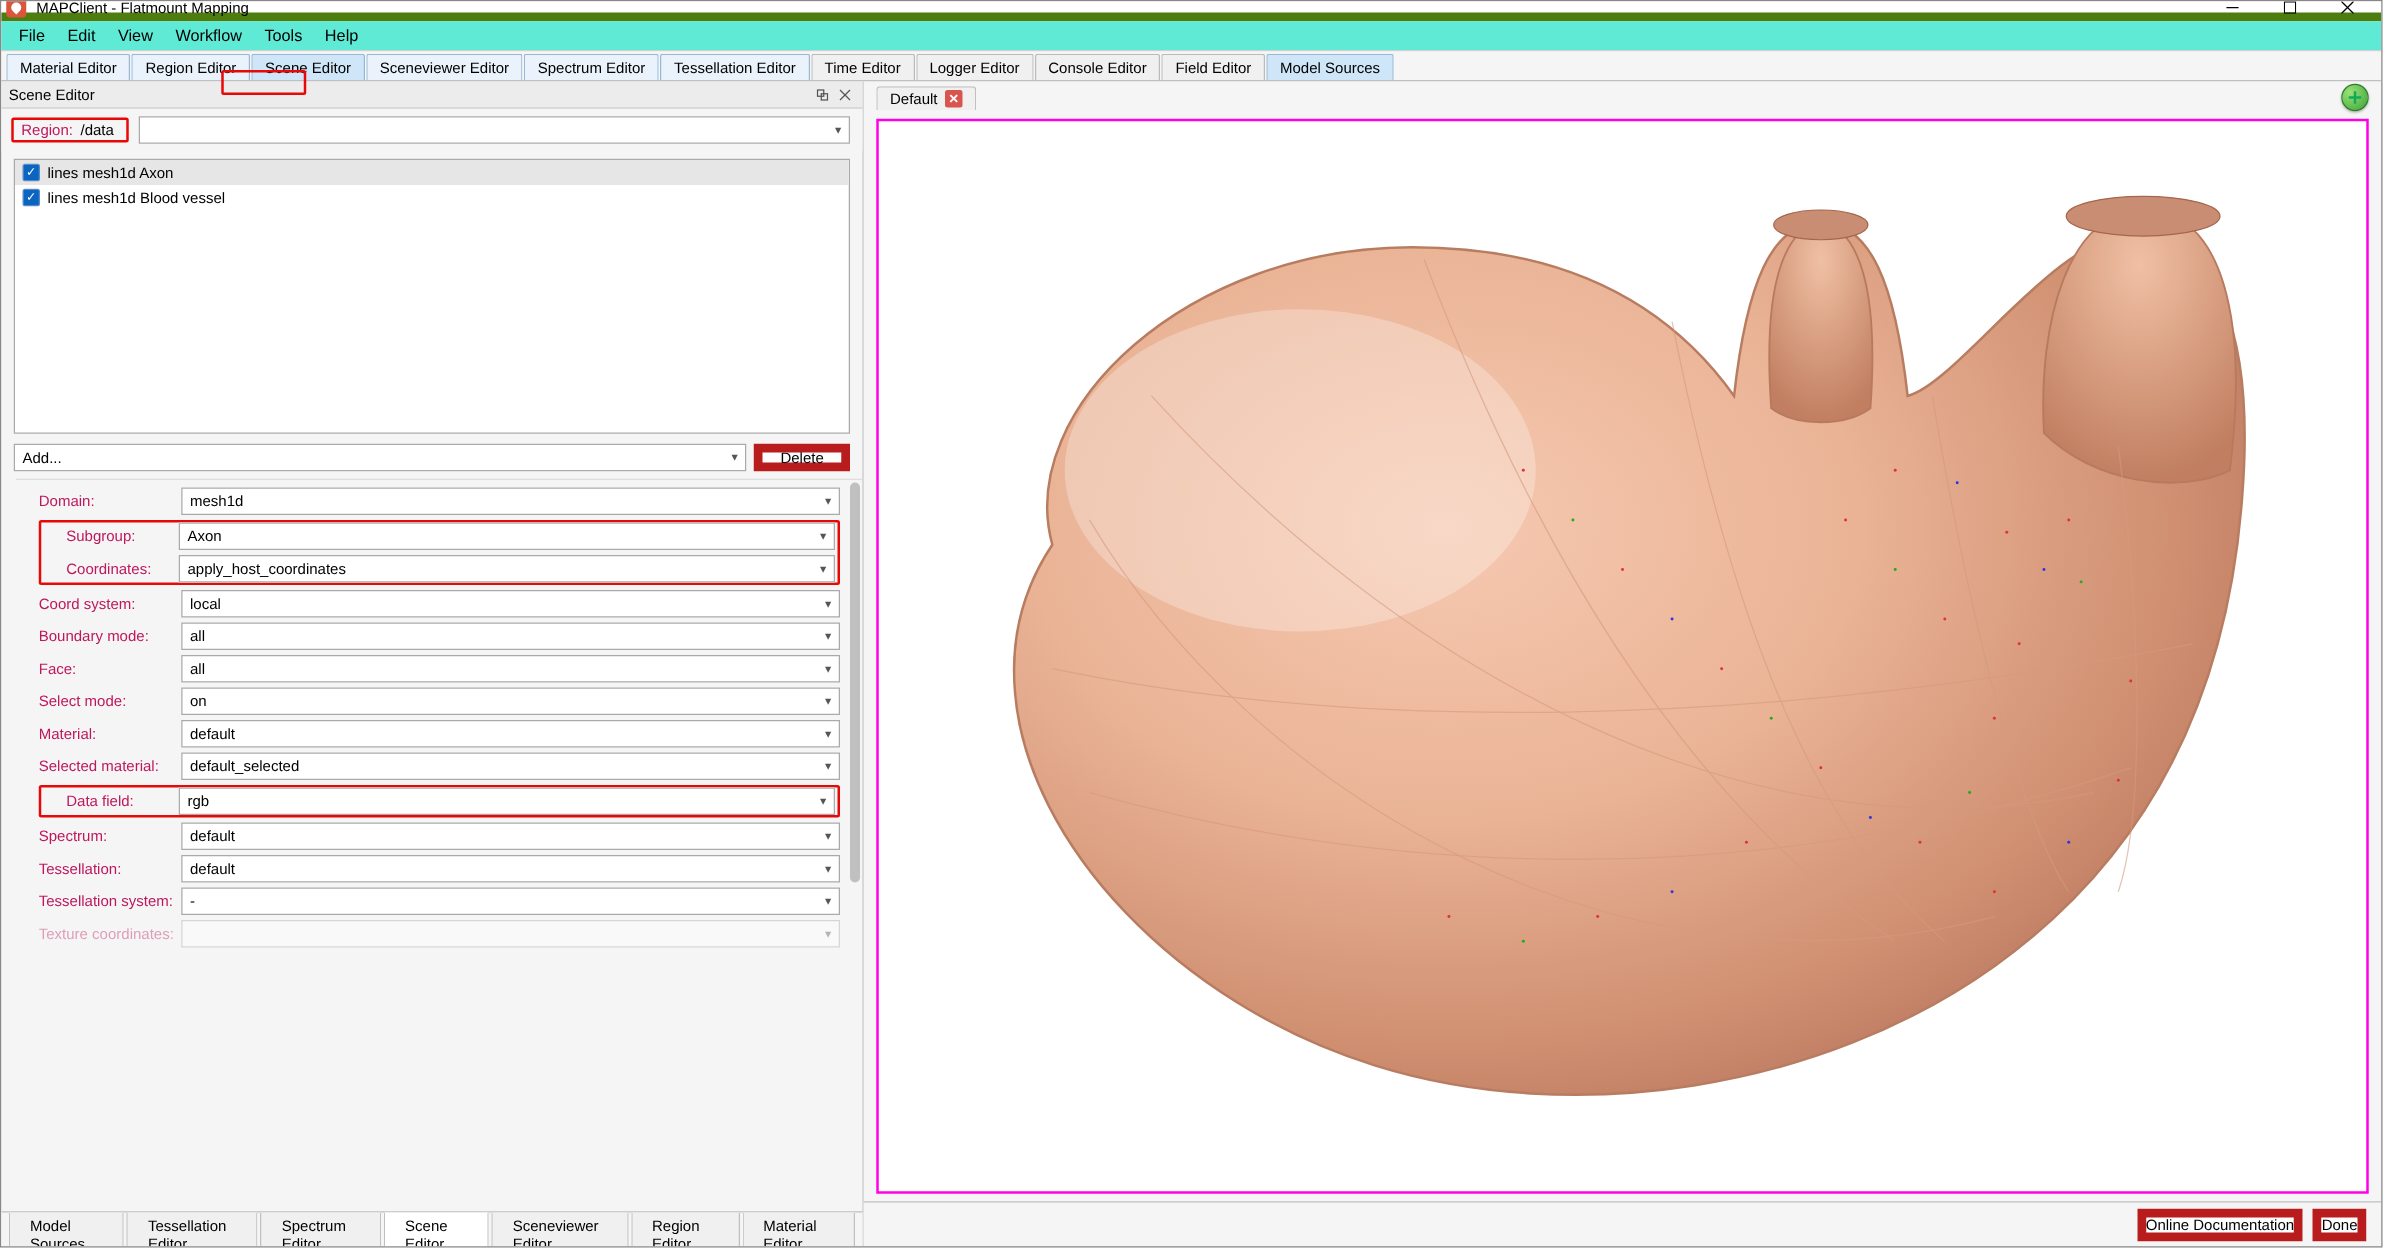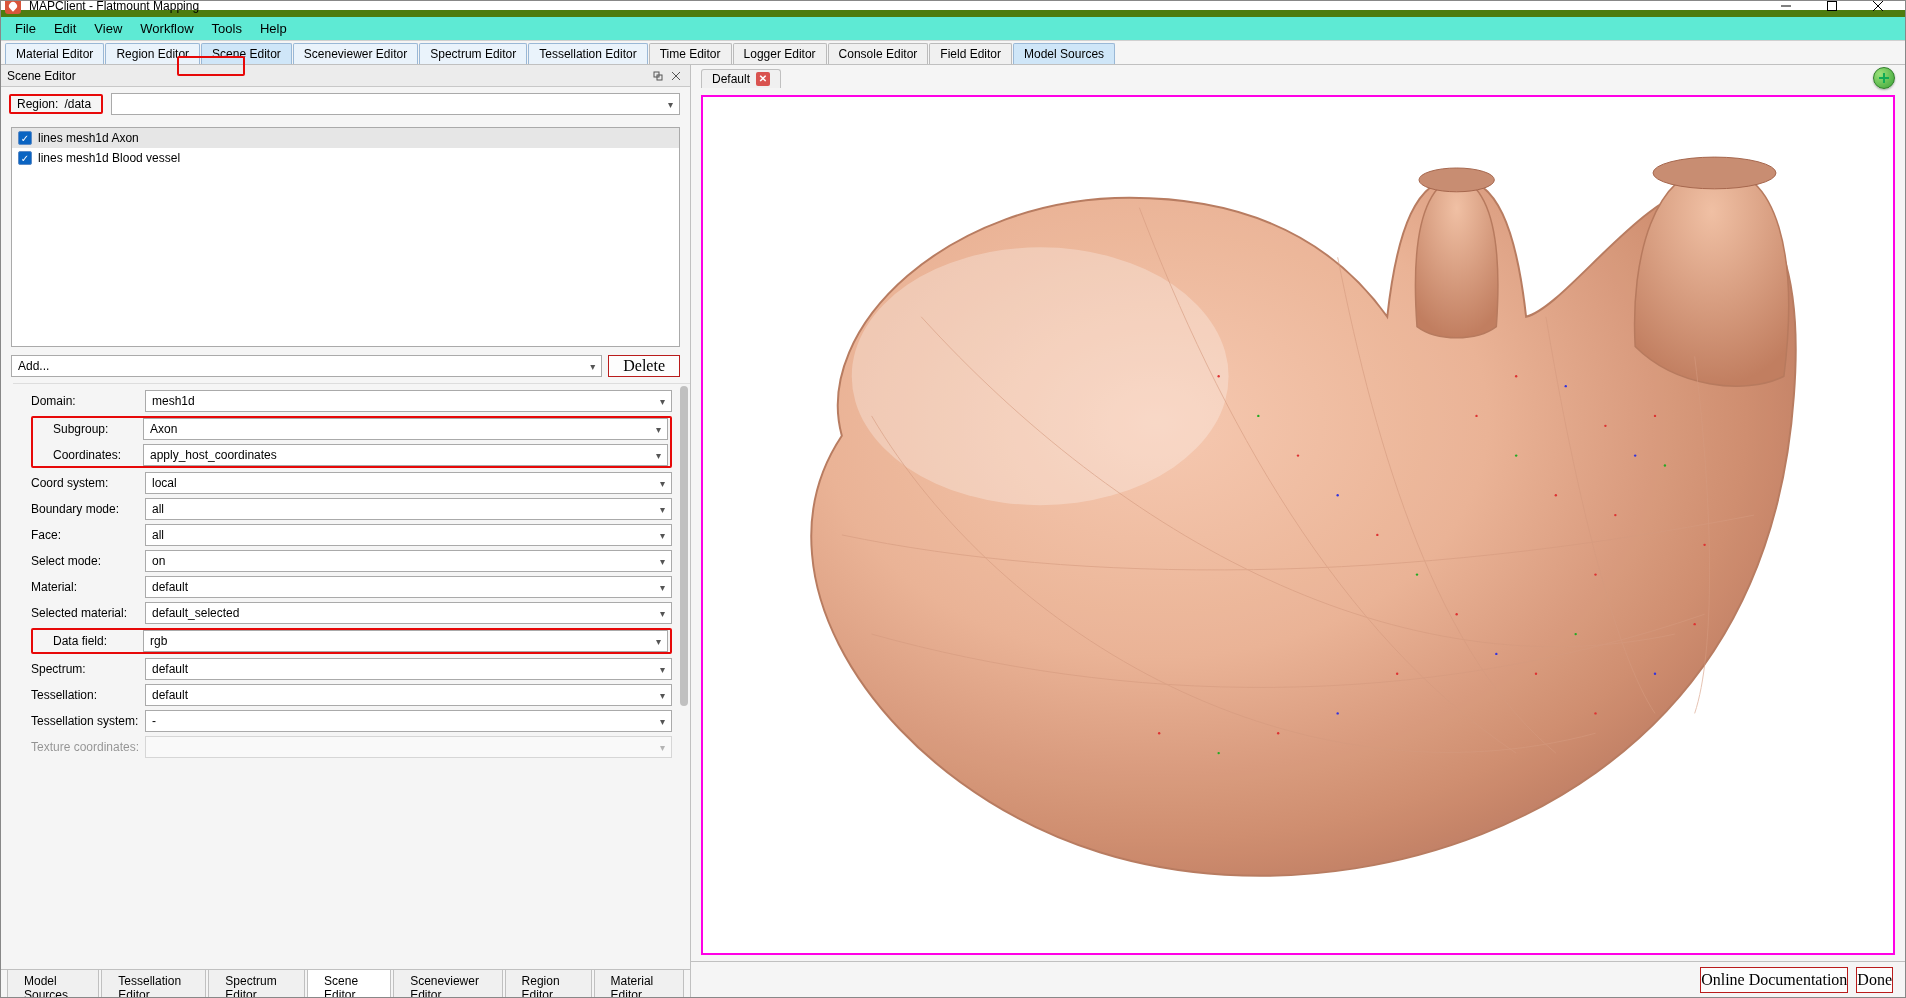--- a/index.html
+++ b/index.html
@@ -141,36 +141,36 @@
     flex-shrink:0;
   }
   .chk.off { background:#fff;color:transparent;border-color:#999;}
 
   
   .add-row {
     display:flex;gap:6px;padding:0 10px 6px 10px;
   }
   .add-row .combo{flex:1;gap:14px;}
   .btn {
-    height:22px;padding:0 14px;background:#fdfdfd;border:1px solid #b91c1c;
-    font-size:16px;cursor:pointer;display:flex;align-items:center;font-family:Liberation Serif, serif;
+    height:22px;padding:0 14px;background:#fdfdfd;border:7px solid #b91c1c;
+    font-size:12px;cursor:pointer;display:flex;align-items:center;
   }
 
   
   .props-scroll {
     flex:1;overflow-y:auto;overflow-x:hidden;border-top:1px solid #ddd;
     position:relative;
     margin-left:12px;
   }
   .props {
     padding:6px 18px 6px 18px;display:grid;
     grid-template-columns: 110px 1fr;
     row-gap:4px;column-gap:4px;align-items:center;
   }
-  .prop-label { font-size:12px;color:#000000;}
+  .prop-label { font-size:12px;color:#be185d;}
   .props .combo{height:22px;}
   .check-row { grid-column:1 / span 2;display:flex;align-items:center;gap:6px;}
   .scroll-thumb {
     position:absolute;right:2px;top:2px;width:8px;height:320px;
     background:#c0c0c0;border-radius:4px;
   }
 
   
   .red-row-outline {
     border:2px solid #e70808;border-radius:2px;

